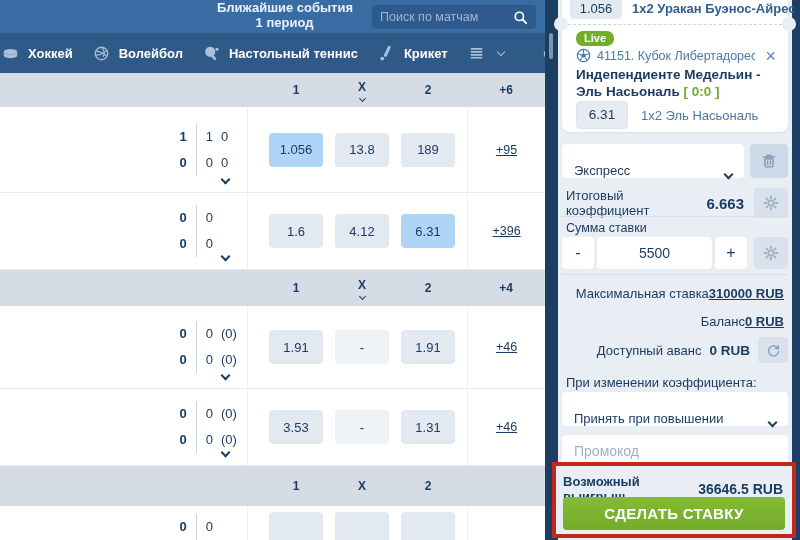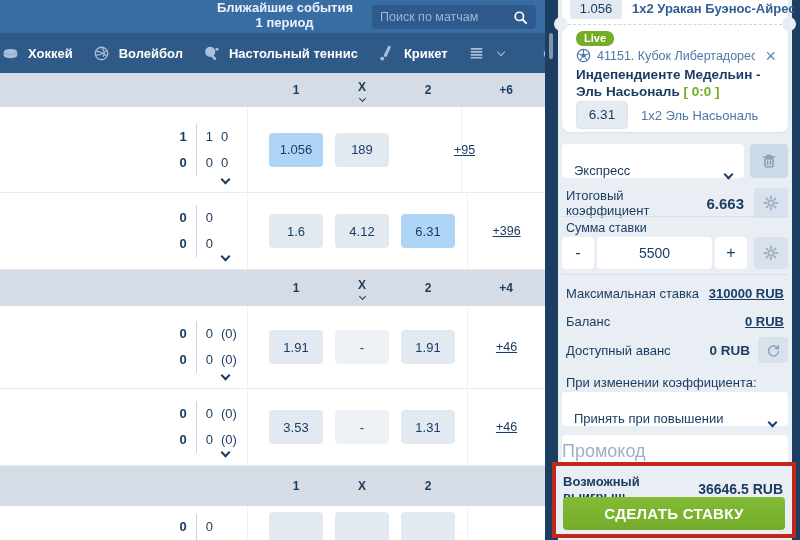--- a/index.html
+++ b/index.html
@@ -106,28 +106,28 @@
   .divider { position:absolute; left:4px; right:4px; border-top:1px solid #d6dee8; }
   .stake-label { position:absolute; left:8px; top:221px; font-size:12.5px; color:#1c3d63; }
   .stake-row { position:absolute; left:4px; right:4px; top:237px; display:flex; gap:3px; align-items:center; }
   .step-btn { width:32px; height:32px; background:#fff; border:none; border-radius:4px; color:#1c3d63;
               font-size:16px; cursor:pointer; font-family:inherit; }
   .stake-input { flex:1; height:32px; border:none; border-radius:4px; text-align:center; font-size:14px;
                  color:#1c3d63; font-family:inherit; outline:none; min-width:0; }
   .stake-row .gear-btn { width:34px; height:32px; margin-left:4px; }
 
   .kv-row { position:absolute; left:8px; right:8px; display:flex; align-items:center; }
-  .kv-label { flex:1; font-size:13px; color:#1c3d63; }
+  .kv-label { flex:1; font-size:13px; color:#1c3d63;text-align:right; }
   .kv-link { font-size:13px; font-weight:700; color:#1c3d63; text-decoration:underline; cursor:pointer; }
   .kv-bold { font-size:13.5px; font-weight:700; color:#1c3d63; }
   .advance-row { position:absolute; left:8px; right:4px; top:337px; display:flex; align-items:center; gap:8px; }
   .cc-label { position:absolute; left:8px; top:375px; font-size:13px; color:#1c3d63; }
   .select2 { position:absolute; left:4px; right:4px; top:392px; }
   .promo-input { position:absolute; left:4px; right:4px; top:435px; height:32px; border:none; border-radius:4px;
-                 background:#fff; padding:0 0; font-size:18px; color:#1c3d63; font-family:inherit; outline:none; width:226px; }
+                 background:#fff; padding:0 12px; font-size:14px; color:#1c3d63; font-family:inherit; outline:none; width:226px; }
   .promo-input::placeholder { color:#9db0c6; opacity:1; }
 
   
   .win-box { position:absolute; left:552px; top:462px; width:244px; height:76px; border:4px solid #c1271b;
              background:#e9eef4; }
   .win-row { position:absolute; left:7px; right:9px; top:8px; display:flex; align-items:center; }
   .win-label { flex:1; font-size:13px; font-weight:700; color:#1c3d63; }
   .win-value { font-size:14px; font-weight:700; color:#1c3d63; }
   .place-bet { position:absolute; left:7px; right:7px; top:31px; height:33px; border:none; border-radius:4px;
                background:linear-gradient(#83bb37,#74ab28); color:#fff; font-size:15px; font-weight:700;
@@ -227,20 +227,23 @@
             <span class="sc c2">0</span>
             <span class="sc c3">0</span>
         </div>
         <span class="chev row-chev"></span>
       </div>
       <div></div>
       <div class="odds-cell">
           <button class="odds hl">1.056</button>
         </div>
       <div class="odds-cell">
+          <button class="odds">13.8</button>
+        </div>
+      <div class="odds-cell">
           <button class="odds">189</button>
         </div>
       <div></div>
       <div class="plus-cell">
           <a class="more">+95</a>
         </div>
     </div>
 
     <div class="trow" style="height:77px">
       <div class="score-cell">

